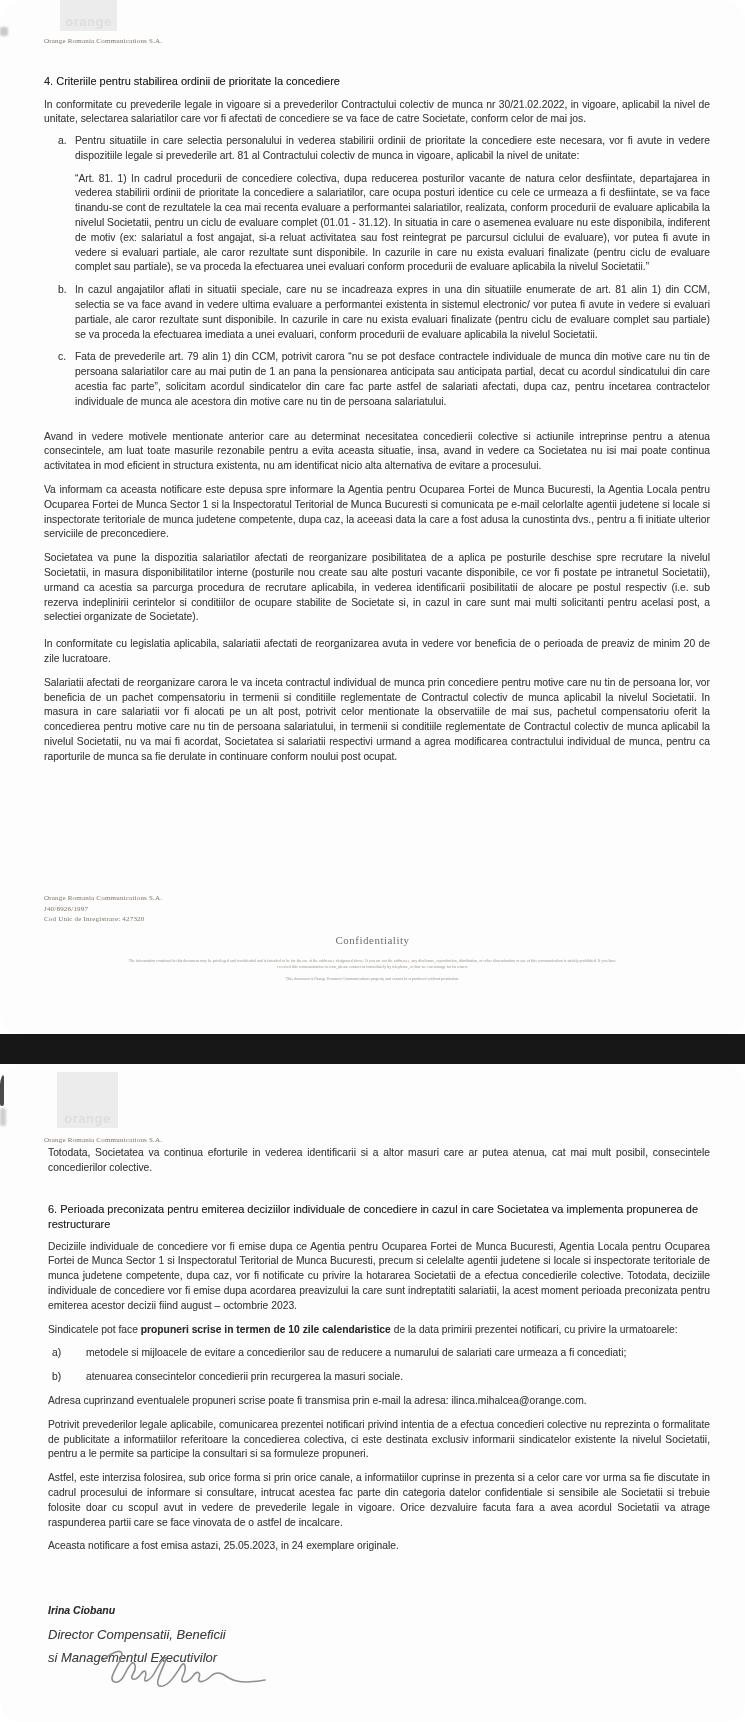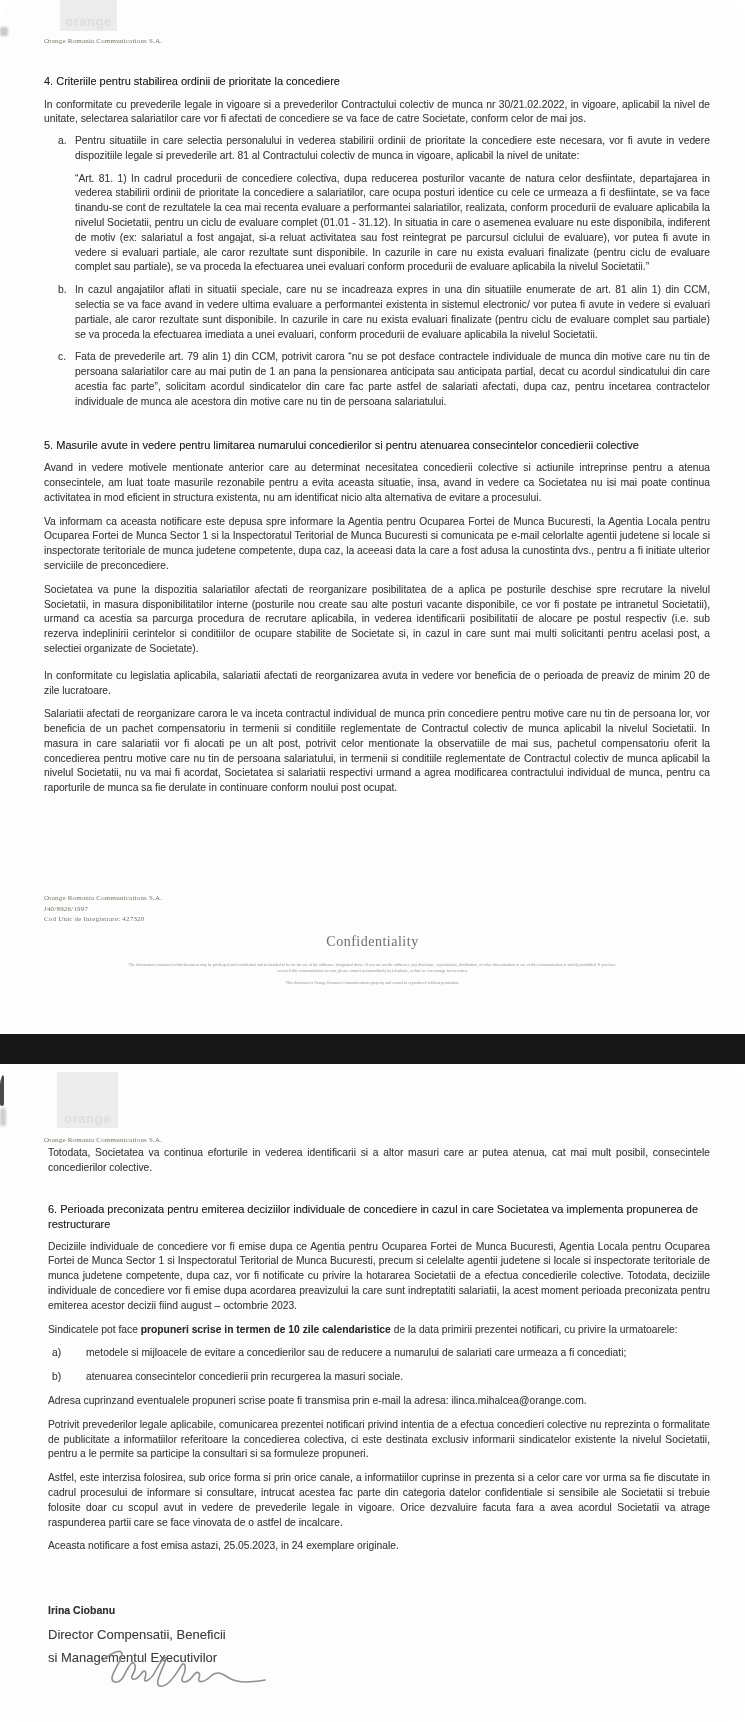--- a/index.html
+++ b/index.html
@@ -72,31 +72,31 @@
     font-family:"Liberation Serif", serif;
     font-size:7px; color:#7b7468; line-height:10.5px;
     letter-spacing:0.2px;
   }
   .conf-block {
     position:absolute; left:0; right:0; top:934px;
     text-align:center;
   }
   .conf-title {
     font-family:"Liberation Serif", serif;
-    font-size:14px; color:#6d6d6d; letter-spacing:0.5px;
+    font-size:11px; color:#6d6d6d; letter-spacing:0.5px;
     margin-bottom:12px;
   }
   .conf-fine {
     font-family:"Liberation Serif", serif;
     font-size:4px; color:#9a958e; line-height:5.5px;
     padding:0 30px;
   }
   .conf-fine-2 { margin-top:7px; padding:0 180px; }
 
-  .sig-block { margin-top:50px; }
+  .sig-block { margin-top:50px;font-style:italic; }
   .sig-name {
     font-size:10.5px; font-weight:700; color:#2e2e2e; margin-bottom:11px;
     text-shadow:0 0 0.4px rgba(0,0,0,0.3);
   }
   .sig-title {
     font-size:13px; color:#3e3e3e; margin-bottom:8px;
     text-shadow:0 0 0.4px rgba(60,60,60,0.3);
   }
   .sig-scribble { position:absolute; left:95px; top:578px; }
 
@@ -131,21 +131,20 @@
     <div class="doc-p doc-item mb8">
       <span class="item-label">b.</span>
       <span>In cazul angajatilor aflati in situatii speciale, care nu se incadreaza expres in una din situatiile enumerate de art. 81 alin 1) din CCM, selectia se va face avand in vedere ultima evaluare a performantei existenta in sistemul electronic/ vor putea fi avute in vedere si evaluari partiale, ale caror rezultate sunt disponibile. In cazurile in care nu exista evaluari finalizate (pentru ciclu de evaluare complet sau partiale) se va proceda la efectuarea imediata a unei evaluari, conform procedurii de evaluare aplicabila la nivelul Societatii.</span>
     </div>
 
     <div class="doc-p doc-item mb20">
       <span class="item-label">c.</span>
       <span>Fata de prevederile art. 79 alin 1) din CCM, potrivit carora “nu se pot desface contractele individuale de munca din motive care nu tin de persoana salariatilor care au mai putin de 1 an pana la pensionarea anticipata sau anticipata partial, decat cu acordul sindicatului din care acestia fac parte”, solicitam acordul sindicatelor din care fac parte astfel de salariati afectati, dupa caz, pentru incetarea contractelor individuale de munca ale acestora din motive care nu tin de persoana salariatului.</span>
     </div>
 
-    <div class="doc-heading mt28">5. Masurile avute in vedere pentru limitarea numarului concedierilor si pentru atenuarea consecintelor concedierii colective</div>
 
     <p class="doc-p">Avand in vedere motivele mentionate anterior care au determinat necesitatea concedierii colective si actiunile intreprinse pentru a atenua consecintele, am luat toate masurile rezonabile pentru a evita aceasta situatie, insa, avand in vedere ca Societatea nu isi mai poate continua activitatea in mod eficient in structura existenta, nu am identificat nicio alta alternativa de evitare a procesului.</p>
     <p class="doc-p">Va informam ca aceasta notificare este depusa spre informare la Agentia pentru Ocuparea Fortei de Munca Bucuresti, la Agentia Locala pentru Ocuparea Fortei de Munca Sector 1 si la Inspectoratul Teritorial de Munca Bucuresti si comunicata pe e-mail celorlalte agentii judetene si locale si inspectorate teritoriale de munca judetene competente, dupa caz,  la aceeasi data la care a fost adusa la cunostinta dvs., pentru a fi initiate ulterior serviciile de preconcediere.</p>
     <p class="doc-p mb12">Societatea va pune la dispozitia salariatilor afectati de reorganizare posibilitatea de a aplica pe posturile deschise spre recrutare la nivelul Societatii, in masura disponibilitatilor interne (posturile nou create sau alte posturi vacante disponibile, ce vor fi postate pe intranetul Societatii), urmand ca acestia sa parcurga procedura de recrutare aplicabila, in vederea identificarii posibilitatii de alocare pe postul respectiv (i.e. sub rezerva indeplinirii cerintelor si conditiilor de ocupare stabilite de Societate si, in cazul in care sunt mai multi solicitanti pentru acelasi post, a selectiei organizate de Societate).</p>
     <p class="doc-p">In conformitate cu legislatia aplicabila, salariatii afectati de reorganizarea avuta in vedere vor beneficia de o perioada de preaviz de minim 20 de zile lucratoare.</p>
     <p class="doc-p">Salariatii afectati de reorganizare carora le va inceta contractul individual de munca prin concediere pentru motive care nu tin de persoana lor, vor beneficia de un pachet compensatoriu in termenii si conditiile reglementate de Contractul colectiv de munca aplicabil la nivelul Societatii. In masura in care salariatii vor fi alocati pe un alt post, potrivit celor mentionate la observatiile de mai sus, pachetul compensatoriu oferit la concedierea pentru motive care nu tin de persoana salariatului, in termenii si conditiile reglementate de Contractul colectiv de munca aplicabil la nivelul Societatii, nu va mai fi acordat, Societatea si salariatii respectivi urmand a agrea modificarea contractului individual de munca, pentru ca raporturile de munca sa fie derulate in continuare conform noului post ocupat.</p>
   </div>
 
   <div class="footer-block">
     <div>Orange Romania Communications S.A.</div>

